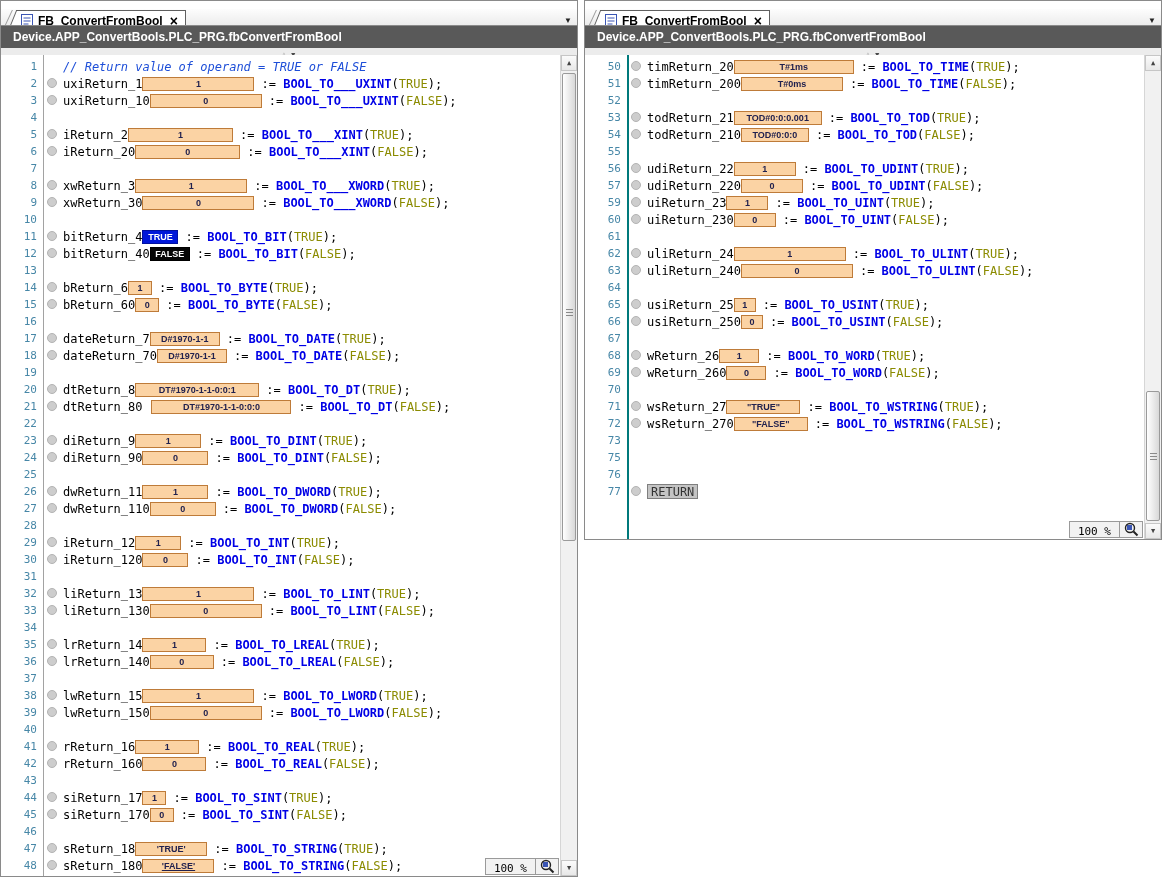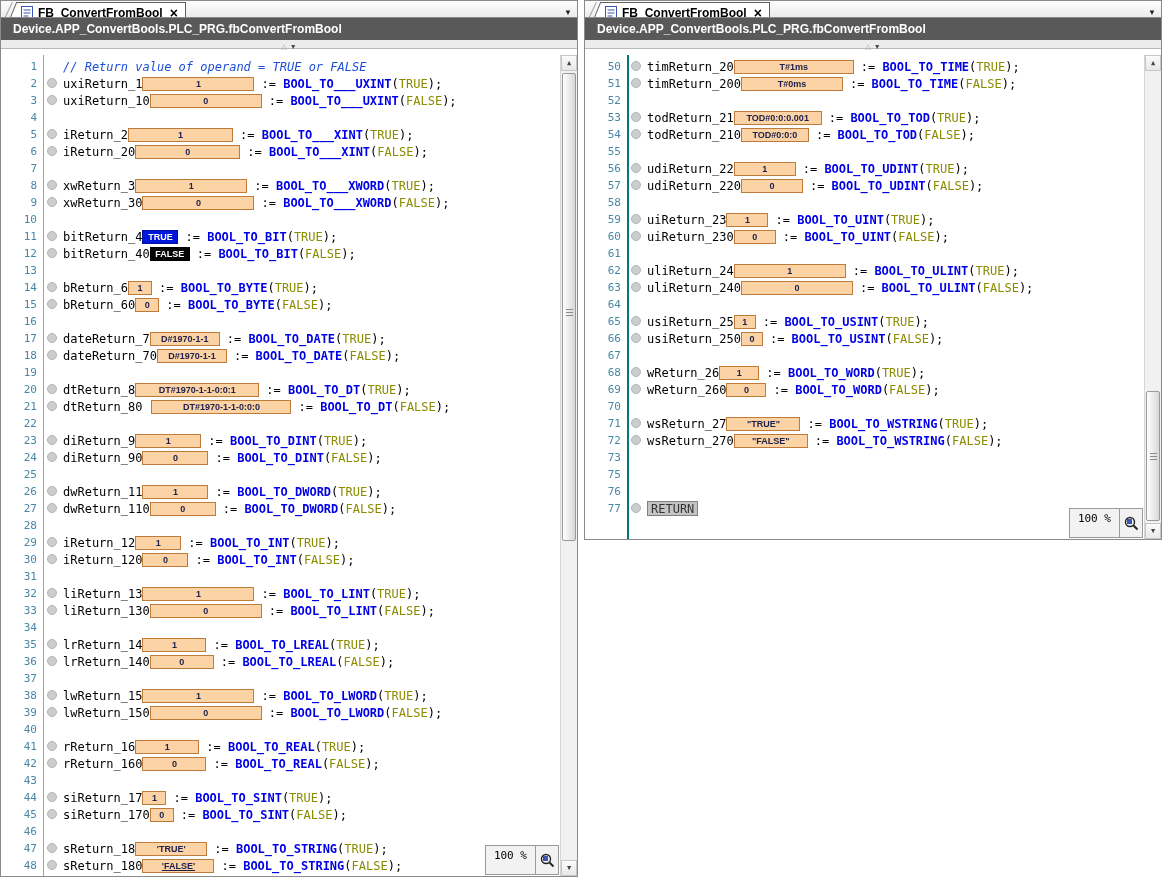--- a/index.html
+++ b/index.html
@@ -3,21 +3,21 @@
 <meta charset="utf-8">
 <style>
   html,body{margin:0;padding:0;background:#FFFFFF;}
   body{position:relative;width:1162px;height:877px;font-family:"Liberation Sans",sans-serif;overflow:hidden;}
 
   .panel{position:absolute;top:0;background:#FFF;border:1px solid #8A8A8A;box-sizing:border-box;}
   .panel.left{left:0;width:578px;height:877px;}
   .panel.right{left:584px;width:578px;height:540px;}
 
   
-  .tabbar{position:relative;height:17px;background:linear-gradient(#FDFDFD,#ECECEC);border-bottom:1px solid #8A8A8A;box-sizing:border-box;overflow:hidden;}
+  .tabbar{position:relative;height:17px;background:linear-gradient(#FDFDFD,#ECECEC);border-bottom:1px solid #8A8A8A;box-sizing:border-box;overflow:hidden;margin-top:8px;}
   .tabbar .slant-deco{position:absolute;left:6px;top:1px;height:21px;width:1px;background:#9A9A9A;transform:skewX(-25deg);}
   .tab{position:absolute;left:16px;top:1px;height:21px;background:#FFF;border-top:1px solid #5F5F5F;border-right:1px solid #5F5F5F;box-sizing:border-box;padding:0 7px 0 4px;display:flex;align-items:center;gap:5px;}
   .tab::before{content:"";position:absolute;left:-5px;top:-1px;bottom:0;width:10px;background:#FFF;border-left:1px solid #5F5F5F;border-top:1px solid #5F5F5F;transform:skewX(-22deg);}
   .tab-label{font-weight:bold;font-size:12px;color:#000;position:relative;z-index:1;}
   .tab-close{font-weight:bold;font-size:14px;line-height:14px;color:#000;position:relative;z-index:1;margin-left:2px;cursor:default;}
   .tab-dd{position:absolute;right:5px;top:8px;font-size:8px;color:#222;line-height:8px;}
   .doc-icon{position:relative;z-index:1;display:inline-block;width:12px;height:15px;}
 
   
   .breadcrumb{height:22px;background:#595959;color:#FFF;font-weight:bold;font-size:12px;line-height:22px;padding-left:12px;}
@@ -47,21 +47,21 @@
   .return-box{background:#C4C4C4;border:1px solid #7F7F7F;color:#333;padding:0 3px;height:15px;line-height:14px;box-sizing:border-box;font-size:12px;}
 
   
   .vscroll{position:absolute;top:0;right:0;bottom:0;width:17px;background:#F1F1F1;border-left:1px solid #D6D6D6;box-sizing:border-box;}
   .sb-btn{position:absolute;left:0;right:0;height:16px;background:linear-gradient(#FBFBFB,#E8E8E8);border:1px solid #C6C6C6;box-sizing:border-box;text-align:center;font-size:7px;line-height:14px;color:#444;}
   .sb-up{top:0;} .sb-down{bottom:0;}
   .sb-thumb{position:absolute;left:1px;width:14px;background:linear-gradient(90deg,#FFFFFF,#D8D8D8);border:1px solid #9A9A9A;border-radius:2px;box-sizing:border-box;}
   .grip{position:absolute;left:3px;width:7px;height:8px;background:repeating-linear-gradient(#8A8A8A 0 1px,transparent 1px 3px);}
 
   
-  .zoomctl{position:absolute;right:18px;bottom:1px;display:flex;align-items:stretch;height:30px;}
+  .zoomctl{position:absolute;right:18px;bottom:1px;display:flex;align-items:stretch;height:17px;}
   .zoom-val{background:#F2F2F2;border:1px solid #9A9A9A;font-size:11px;color:#000;padding:3px 8px 0 8px;box-sizing:border-box;}
   .zoom-btn{width:22px;background:#F2F2F2;border:1px solid #9A9A9A;border-left:none;display:flex;align-items:center;justify-content:center;}
 </style>
 </head>
 <body>
 
 <section class="panel left">
   <div class="tabbar">
     <div class="slant-deco"></div>
     <div class="tab">
@@ -692,24 +692,20 @@
             <span class="var">udiReturn_220</span>
             <span class="vbox orange" style="width: 62px;">0</span>
             <span class="assign">:= </span>
             <span class="kw-func">BOOL_TO_UDINT</span>
             <span class="paren">(</span>
             <span class="kw-arg">FALSE</span>
             <span class="paren">);</span>
           </span>
         </div>
         <div class="row">
-          <span class="ln">58</span>
-          <span class="code"></span>
-        </div>
-        <div class="row">
           <span class="ln">59</span>
           <span class="dot"></span>
           <span class="code">
             <span class="var">uiReturn_23</span>
             <span class="vbox orange" style="width: 42px;">1</span>
             <span class="assign">:= </span>
             <span class="kw-func">BOOL_TO_UINT</span>
             <span class="paren">(</span>
             <span class="kw-arg">TRUE</span>
             <span class="paren">);</span>

